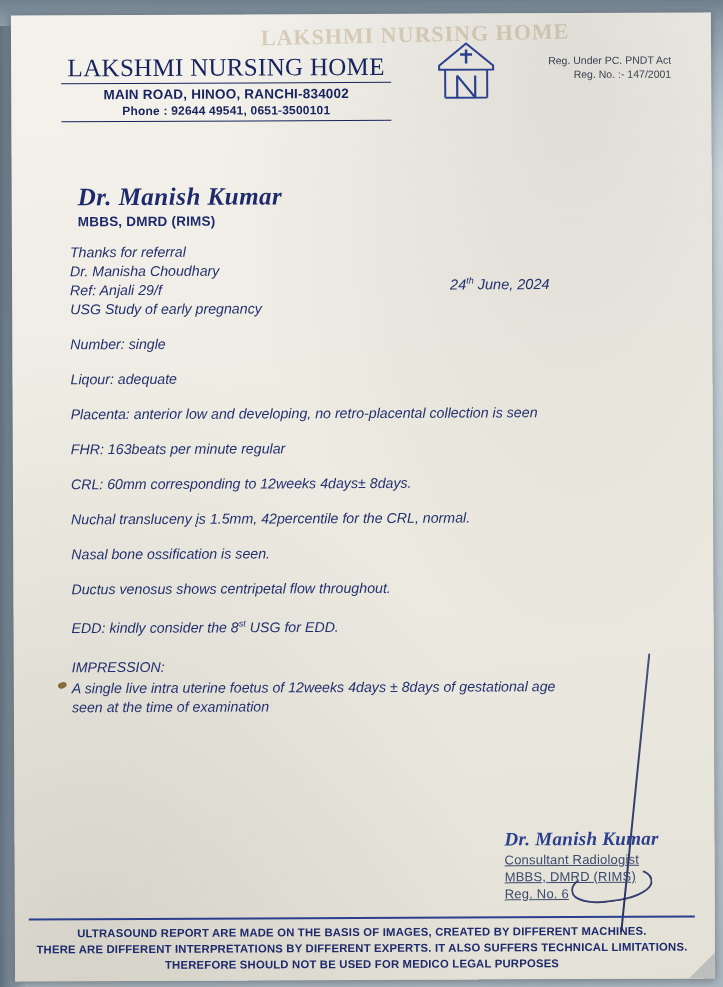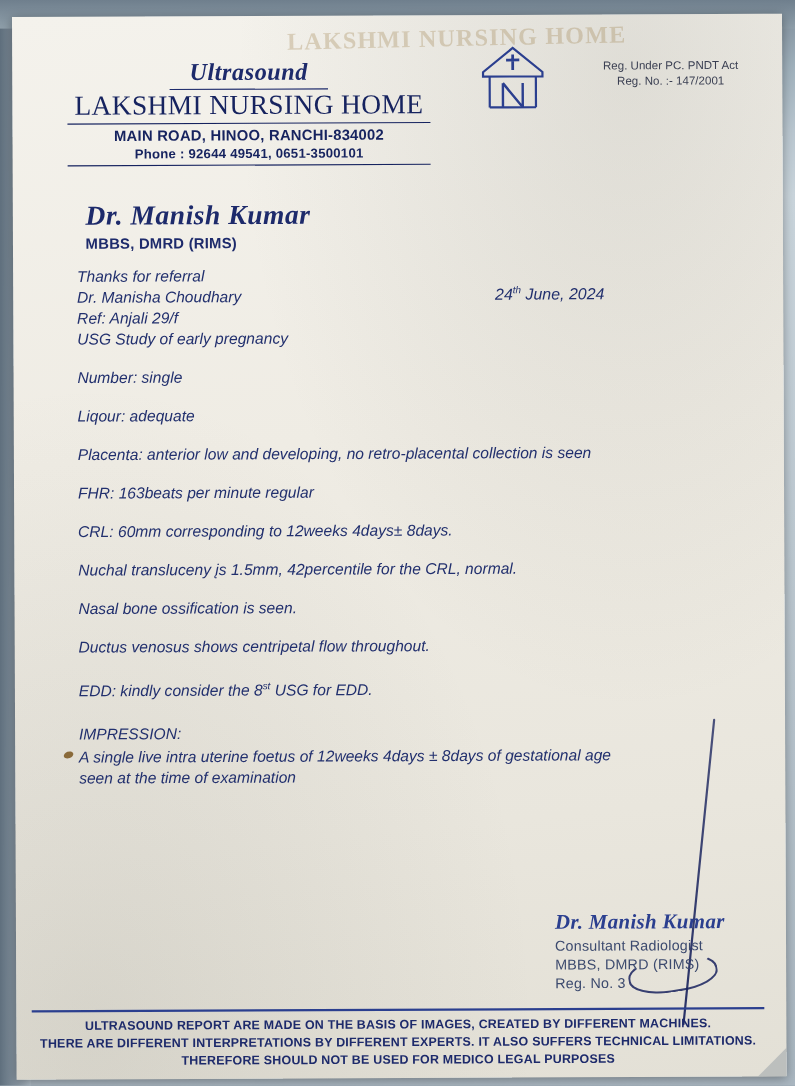--- a/index.html
+++ b/index.html
@@ -70,21 +70,21 @@
     padding-bottom:1px;
   }
   .lh-addr{
     font-size:13.5px;font-weight:bold;color:#16235f;margin-top:3px;letter-spacing:.2px;
   }
   .lh-phone{
     font-size:12px;font-weight:bold;color:#16235f;margin-top:2px;letter-spacing:.2px;
     border-bottom:1.2px solid #16235f;padding-bottom:3px;display:block;
   }
   .lh-reg{
-    position:absolute;right:-10px;top:2px;text-align:center;color:#3a3f52;font-size:10.5px;line-height:14px;
+    position:absolute;right:-10px;top:2px;text-align:right;color:#3a3f52;font-size:10.5px;line-height:14px;
   }
   .logo{
     position:absolute;left:420px;top:26px;width:70px;height:62px;color:#2b3f8f;
   }
 
   
   .doctor{
     position:absolute;left:66px;top:168px;
   }
   .doc-name{
@@ -97,40 +97,40 @@
 
   
   .body-text{
     position:absolute;left:58px;top:228px;width:600px;
     color:#22306e;font-size:14.2px;font-style:italic;line-height:19px;
     font-family:"Liberation Sans", sans-serif;
   }
   .line{margin:0;}
   .gap{margin-top:16px;}
   .date{
-    position:absolute;left:380px;top:13px;font-size:14.5px;font-style:italic;color:#22306e;
+    position:absolute;left:380px;top:30px;font-size:14.5px;font-style:italic;color:#22306e;
   }
   sup{font-size:9px;vertical-align:super;}
   .impression{margin-top:20px;}
   .impr-title{font-style:italic;}
   .impr-body{margin-top:2px;}
   .bullet{
     position:absolute;left:-14px;margin-top:3px;width:9px;height:6px;border-radius:50%;
     background:#8a6a3a;transform:rotate(-20deg);
   }
 
   
   .sign{
     position:absolute;left:490px;top:815px;color:#2b3f8f;
   }
   .sign-name{
     font-family:"Liberation Serif", serif;
     font-size:19px;font-weight:bold;font-style:italic;color:#2b3f8f;letter-spacing:.3px;
   }
-  .sign-sub{font-size:13px;color:#3c4a6e;margin-top:2px;letter-spacing:.2px;}
+  .sign-sub{font-size:13px;color:#3c4a6e;margin-top:2px;letter-spacing:.2px;text-decoration:underline;}
   .pen-stroke{
     position:absolute;left:620px;top:640px;width:2px;height:280px;
     background:linear-gradient(180deg,rgba(20,30,90,.75),rgba(20,30,90,.9));
     transform:rotate(6deg);border-radius:2px;
   }
   .pen-loop{
     position:absolute;left:556px;top:855px;width:78px;height:30px;
     border:2px solid rgba(25,35,95,.85);border-radius:50% 50% 45% 45%;
     border-top-color:transparent;transform:rotate(-8deg);
   }
@@ -154,21 +154,20 @@
 
 <div class="backdrop"></div>
 <div class="top-strip"></div>
 
 <div class="paper">
 
   <div class="ghost">LAKSHMI NURSING HOME</div>
 
   <div class="letterhead">
     <div class="lh-left">
-      <span class="lh-ultrasound">Ultrasound</span>
       <div class="lh-name">LAKSHMI NURSING HOME</div>
       <div class="lh-addr">MAIN ROAD, HINOO, RANCHI-834002</div>
       <span class="lh-phone">Phone : 92644 49541, 0651-3500101</span>
     </div>
     <div class="lh-reg">
       <div>Reg. Under PC. PNDT Act</div>
       <div>Reg. No. :- 147/2001</div>
     </div>
   </div>
 
@@ -214,21 +213,21 @@
       </div>
     </div>
   </div>
 
   <div class="pen-stroke"></div>
   <div class="pen-loop"></div>
   <div class="sign">
     <div class="sign-name">Dr. Manish Kumar</div>
     <div class="sign-sub">Consultant Radiologist</div>
     <div class="sign-sub">MBBS, DMRD (RIMS)</div>
-    <div class="sign-sub">Reg. No. 3</div>
+    <div class="sign-sub">Reg. No. 6</div>
   </div>
 
   <div class="footer-rule"></div>
   <div class="footer">
     <span class="f2">ULTRASOUND REPORT ARE MADE ON THE BASIS OF IMAGES, CREATED BY DIFFERENT MACHINES.</span>
     <span class="f2">THERE ARE DIFFERENT INTERPRETATIONS BY DIFFERENT EXPERTS. IT ALSO SUFFERS TECHNICAL LIMITATIONS.</span>
     <span class="f2">THEREFORE SHOULD NOT BE USED FOR MEDICO LEGAL PURPOSES</span>
   </div>
 
   <div class="corner-fold"></div>

